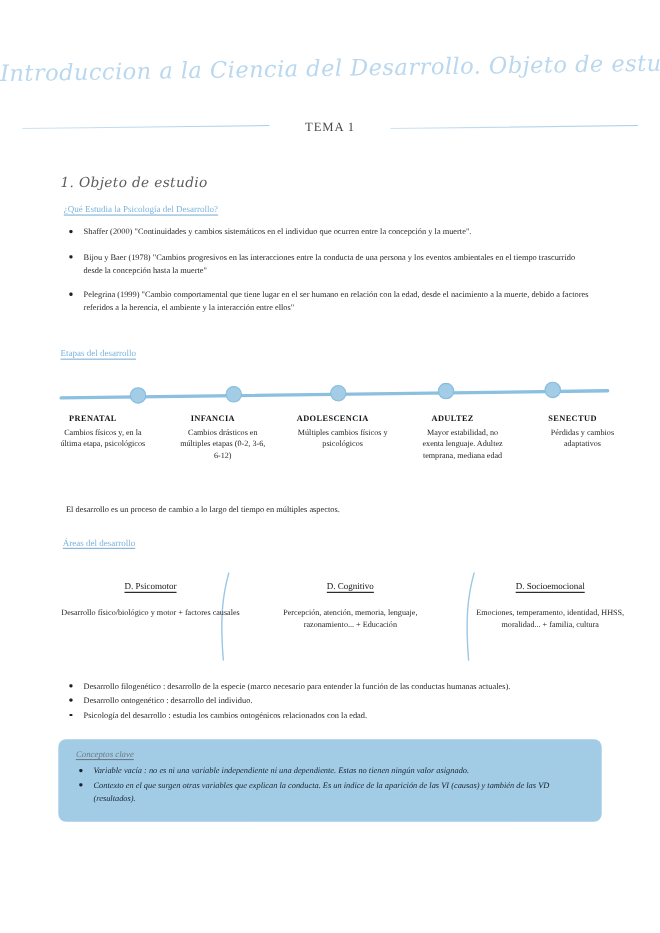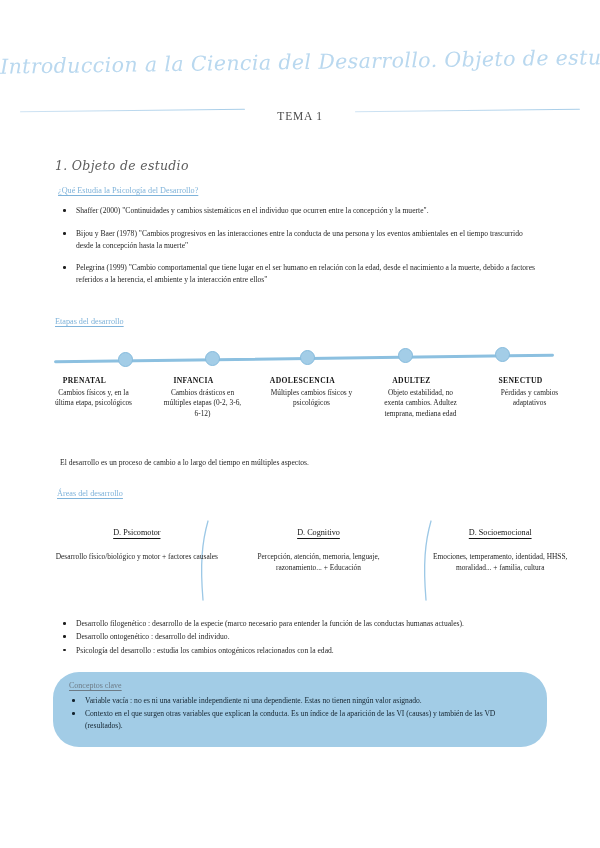--- a/index.html
+++ b/index.html
@@ -31,21 +31,21 @@
     white-space: nowrap;
     transform: rotate(-0.9deg);
   }
 
   .tema-row {
     position: absolute;
     top: 110px;
     left: 20px;
     width: 560px;
     display: flex;
-    align-items: flex-start;
+    align-items: center;
     gap: 32px;
   }
   .tema-rule {
     flex: 1 1 auto;
     height: 1.4px;
     background: linear-gradient(to right, #cfe3f3, #a7cde8);
     border-radius: 2px;
   }
   .tema-rule.left  { transform: rotate(-0.7deg); }
   .tema-rule.right { transform: rotate(-0.7deg); }
@@ -203,23 +203,24 @@
   }
 
   
   .callout {
     position: absolute;
     left: 53px;
     top: 672px;
     width: 494px;
     height: 75px;
     background: #a2cce6;
-    border-radius: 26px;
+    border-radius: 7px;
     box-sizing: border-box;
     padding: 9px 22px 0 16px;
+    font-style: italic;
   }
   .callout-title {
     font-size: 8px;
     color: #6d7b86;
     text-decoration: underline;
     text-underline-offset: 2px;
     margin-bottom: 5px;
   }
   .callout .blist {
     position: static;
@@ -272,21 +273,21 @@
   <div class="stage">
     <div class="stage-name">INFANCIA</div>
     <div class="stage-desc">Cambios drásticos en múltiples etapas (0-2, 3-6, 6-12)</div>
   </div>
   <div class="stage">
     <div class="stage-name">ADOLESCENCIA</div>
     <div class="stage-desc">Múltiples cambios físicos y psicológicos</div>
   </div>
   <div class="stage">
     <div class="stage-name">ADULTEZ</div>
-    <div class="stage-desc">Objeto estabilidad, no exenta cambios. Adultez temprana, mediana edad</div>
+    <div class="stage-desc">Mayor estabilidad, no exenta lenguaje. Adultez temprana, mediana edad</div>
   </div>
   <div class="stage">
     <div class="stage-name">SENECTUD</div>
     <div class="stage-desc">Pérdidas y cambios adaptativos</div>
   </div>
 </div>
 
 <div class="plain-p" style="left:60px; top:458px;">El desarrollo es un proceso de cambio a lo largo del tiempo en múltiples aspectos.</div>
 
 <div class="link-head" style="left:57px; top:489px;">Áreas del desarrollo</div>

